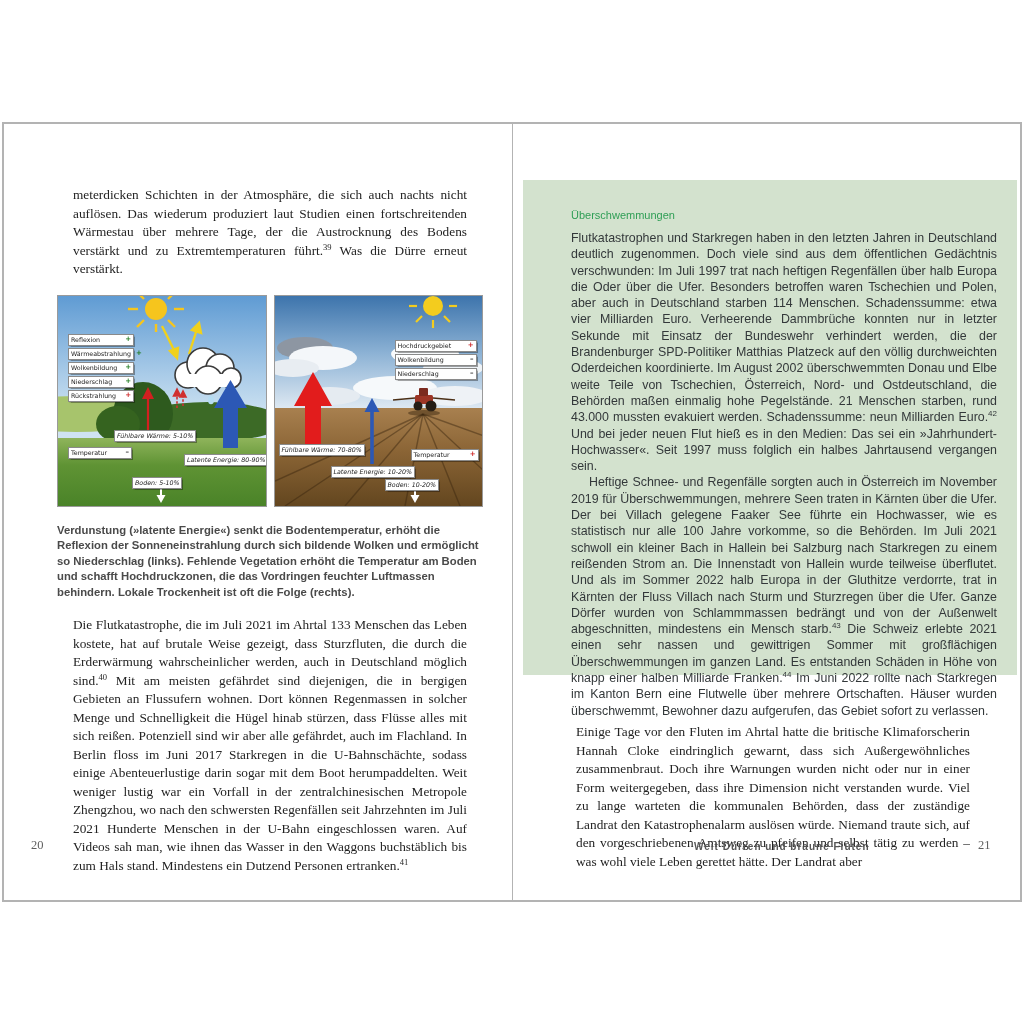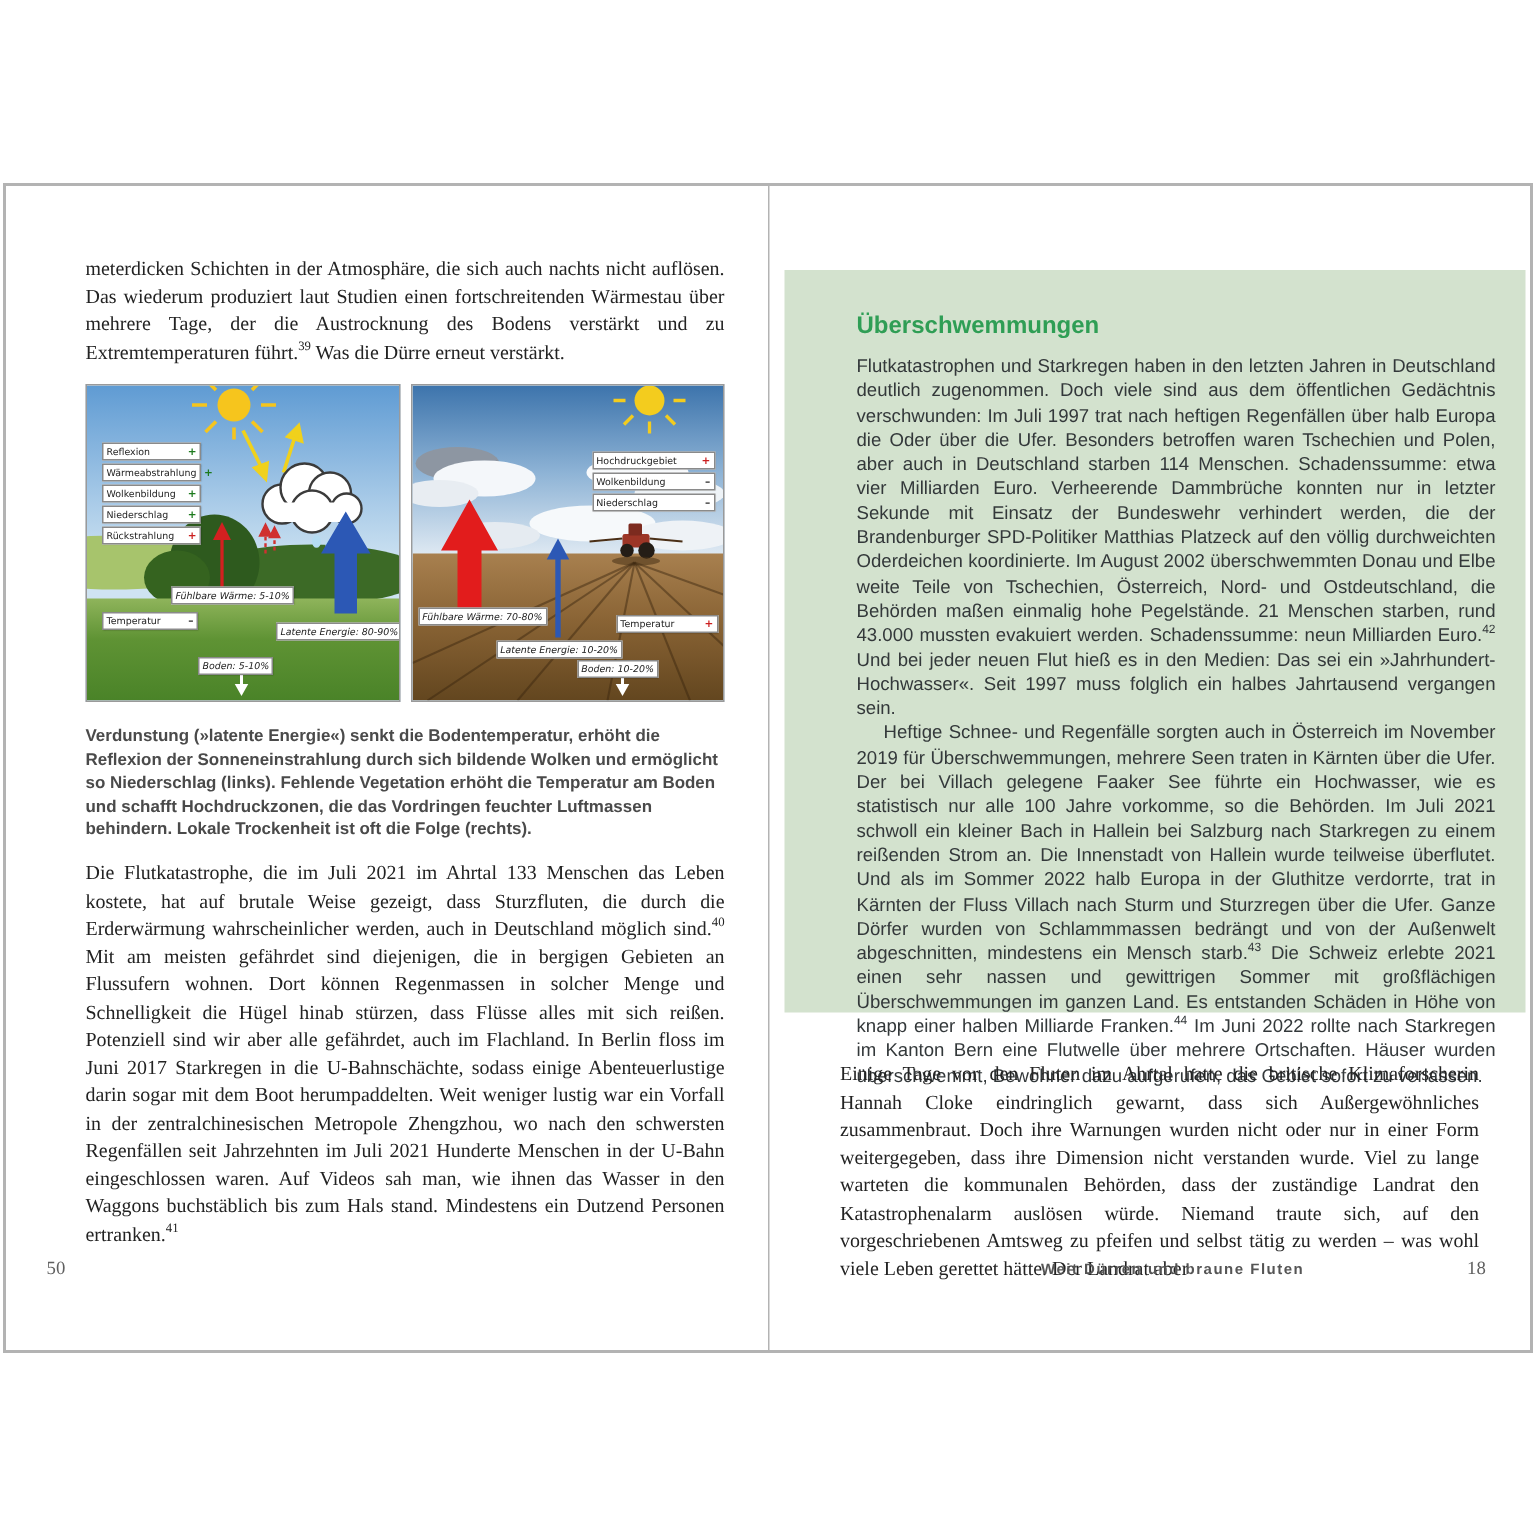--- a/index.html
+++ b/index.html
@@ -1,39 +1,39 @@
 <!DOCTYPE html>
 <html><head>
 <meta charset="utf-8">
 <style>
   html,body{margin:0;padding:0;background:#ffffff;}
   body{width:1024px;height:1024px;position:relative;font-family:"Liberation Serif",serif;}
   .spread{position:absolute;top:122px;left:2px;width:1016px;height:776px;border:2px solid #b3b3b3;background:#fff;}
   .seam{position:absolute;left:508px;top:0;bottom:0;width:1px;background:#b3b3b3;}
   
   .lp{position:absolute;left:53px;top:46px;width:426px;}
-  p.body{font-size:13.3px;line-height:18.5px;text-align:justify;color:#232323;margin:0;}
+  p.body{font-size:13.3px;line-height:18.5px;text-align:justify;color:#232323;margin:16px;}
   p.body sup{font-size:8.5px;line-height:0;}
   .figure{display:flex;gap:7px;margin-top:12px;}
   .scene{position:relative;width:209px;height:210px;overflow:hidden;border:1px solid #9a9a9a;background:#cfe3f2;}
   .scene svg{position:absolute;left:0;top:0;}
   .flabel{position:absolute;background:#fff;border:1px solid #8a8a8a;font-family:"DejaVu Sans",sans-serif;
           font-size:6.3px;line-height:9px;height:10px;padding:0 2px;color:#222;display:flex;align-items:center;
           justify-content:space-between;white-space:nowrap;box-shadow:0.5px 0.5px 1px rgba(0,0,0,.35);}
   .flabel .sign{margin-left:5px;font-weight:bold;font-size:7px;}
   .sign-g{color:#1d7a1d}.sign-r{color:#cc1f1f}.sign-d{color:#333}
   .flabel.val{font-style:italic;justify-content:center;}
   .caption{margin-top:16px;font-family:"Liberation Sans",sans-serif;font-size:11.3px;line-height:15.6px;color:#4a4a4a;font-weight:bold;}
   h2.section{margin:25px 0 13px 17px;font-family:"Liberation Sans",sans-serif;font-weight:normal;
              font-size:18.5px;letter-spacing:.2px;}
   .pagenum-left{position:absolute;left:27px;top:714px;font-size:12.5px;color:#5f5f5f;}
   
   .greenbox{position:absolute;left:519px;top:56px;width:494px;height:495px;}
   .greenbox-inner{padding:29px 20px 0 48px;}
-  h3.boxhead{margin:0 0 9px 0;font-family:"Liberation Sans",sans-serif;font-size:16px;font-weight:bold;}
+  h3.boxhead{margin:0 0 9px 0;font-family:"Liberation Sans",sans-serif;font-size:11px;font-weight:normal;}
   p.boxp{margin:0;font-family:"Liberation Sans",sans-serif;font-size:12.4px;line-height:16.3px;
          color:#33383a;text-align:justify;}
   p.boxp sup{font-size:8px;line-height:0;}
   p.boxp.indent{text-indent:18px;}
   .rp-below{position:absolute;left:556px;top:583px;width:426px;}
   .runhead{position:absolute;left:690px;top:717px;font-family:"Liberation Sans",sans-serif;font-size:10px;
            font-weight:bold;letter-spacing:1px;color:#555;}
   .pagenum-right{position:absolute;left:974px;top:714px;font-size:12.5px;color:#5f5f5f;}
 </style>
 </head>
@@ -240,29 +240,29 @@
           </div>
       </div>
     </div>
 
     <p class="caption">Verdunstung (»latente Energie«) senkt die Bodentemperatur, erhöht die Reflexion der Sonneneinstrahlung durch sich bildende Wolken und ermöglicht so Niederschlag (links). Fehlende Vegetation erhöht die Temperatur am Boden und schafft Hochdruckzonen, die das Vordringen feuchter Luftmassen behindern. Lokale Trockenheit ist oft die Folge (rechts).</p>
 
 
     <p class="body"><span>Die Flutkatastrophe, die im Juli 2021 im Ahrtal 133 Menschen das Leben kostete, hat auf brutale Weise gezeigt, dass Sturzfluten, die durch die Erderwärmung wahrscheinlicher werden, auch in Deutschland möglich sind.</span><sup>40</sup><span> Mit am meisten gefährdet sind diejenigen, die in bergigen Gebieten an Flussufern wohnen. Dort können Regenmassen in solcher Menge und Schnelligkeit die Hügel hinab stürzen, dass Flüsse alles mit sich reißen. Potenziell sind wir aber alle gefährdet, auch im Flachland. In Berlin floss im Juni 2017 Starkregen in die U-Bahnschächte, sodass einige Abenteuerlustige darin sogar mit dem Boot herumpaddelten. Weit weniger lustig war ein Vorfall in der zentralchinesischen Metropole Zhengzhou, wo nach den schwersten Regenfällen seit Jahrzehnten im Juli 2021 Hunderte Menschen in der U-Bahn eingeschlossen waren. Auf Videos sah man, wie ihnen das Wasser in den Waggons buchstäblich bis zum Hals stand. Mindestens ein Dutzend Personen ertranken.</span><sup>41</sup></p>
   </div>
 
-  <div class="pagenum-left">50</div>
+  <div class="pagenum-left">20</div>
 
   <div class="greenbox" style="background: rgb(211, 226, 206);">
     <div class="greenbox-inner">
       <h3 class="boxhead" style="color: rgb(47, 158, 85);">Überschwemmungen</h3>
       <p class="boxp"><span>Flutkatastrophen und Starkregen haben in den letzten Jahren in Deutschland deutlich zugenommen. Doch viele sind aus dem öffentlichen Gedächtnis verschwunden: Im Juli 1997 trat nach heftigen Regenfällen über halb Europa die Oder über die Ufer. Besonders betroffen waren Tschechien und Polen, aber auch in Deutschland starben 114 Menschen. Schadenssumme: etwa vier Milliarden Euro. Verheerende Dammbrüche konnten nur in letzter Sekunde mit Einsatz der Bundeswehr verhindert werden, die der Brandenburger SPD-Politiker Matthias Platzeck auf den völlig durchweichten Oderdeichen koordinierte. Im August 2002 überschwemmten Donau und Elbe weite Teile von Tschechien, Österreich, Nord- und Ostdeutschland, die Behörden maßen einmalig hohe Pegelstände. 21 Menschen starben, rund 43.000 mussten evakuiert werden. Schadenssumme: neun Milliarden Euro.</span><sup>42</sup><span> Und bei jeder neuen Flut hieß es in den Medien: Das sei ein »Jahrhundert-Hochwasser«. Seit 1997 muss folglich ein halbes Jahrtausend vergangen sein.</span></p>
       <p class="boxp indent"><span>Heftige Schnee- und Regenfälle sorgten auch in Österreich im November 2019 für Überschwemmungen, mehrere Seen traten in Kärnten über die Ufer. Der bei Villach gelegene Faaker See führte ein Hochwasser, wie es statistisch nur alle 100 Jahre vorkomme, so die Behörden. Im Juli 2021 schwoll ein kleiner Bach in Hallein bei Salzburg nach Starkregen zu einem reißenden Strom an. Die Innenstadt von Hallein wurde teilweise überflutet. Und als im Sommer 2022 halb Europa in der Gluthitze verdorrte, trat in Kärnten der Fluss Villach nach Sturm und Sturzregen über die Ufer. Ganze Dörfer wurden von Schlammmassen bedrängt und von der Außenwelt abgeschnitten, mindestens ein Mensch starb.</span><sup>43</sup><span> Die Schweiz erlebte 2021 einen sehr nassen und gewittrigen Sommer mit großflächigen Überschwemmungen im ganzen Land. Es entstanden Schäden in Höhe von knapp einer halben Milliarde Franken.</span><sup>44</sup><span> Im Juni 2022 rollte nach Starkregen im Kanton Bern eine Flutwelle über mehrere Ortschaften. Häuser wurden überschwemmt, Bewohner dazu aufgerufen, das Gebiet sofort zu verlassen.</span></p>
     </div>
   </div>
 
   <div class="rp-below">
     <p class="body">Einige Tage vor den Fluten im Ahrtal hatte die britische Klimaforscherin Hannah Cloke eindringlich gewarnt, dass sich Außergewöhnliches zusammenbraut. Doch ihre Warnungen wurden nicht oder nur in einer Form weitergegeben, dass ihre Dimension nicht verstanden wurde. Viel zu lange warteten die kommunalen Behörden, dass der zuständige Landrat den Katastrophenalarm auslösen würde. Niemand traute sich, auf den vorgeschriebenen Amtsweg zu pfeifen und selbst tätig zu werden – was wohl viele Leben gerettet hätte. Der Landrat aber</p>
   </div>
 
   <div class="runhead">Weit Dürren und braune Fluten</div>
-  <div class="pagenum-right">18</div>
+  <div class="pagenum-right">21</div>
 </div>
 
 </body></html>

